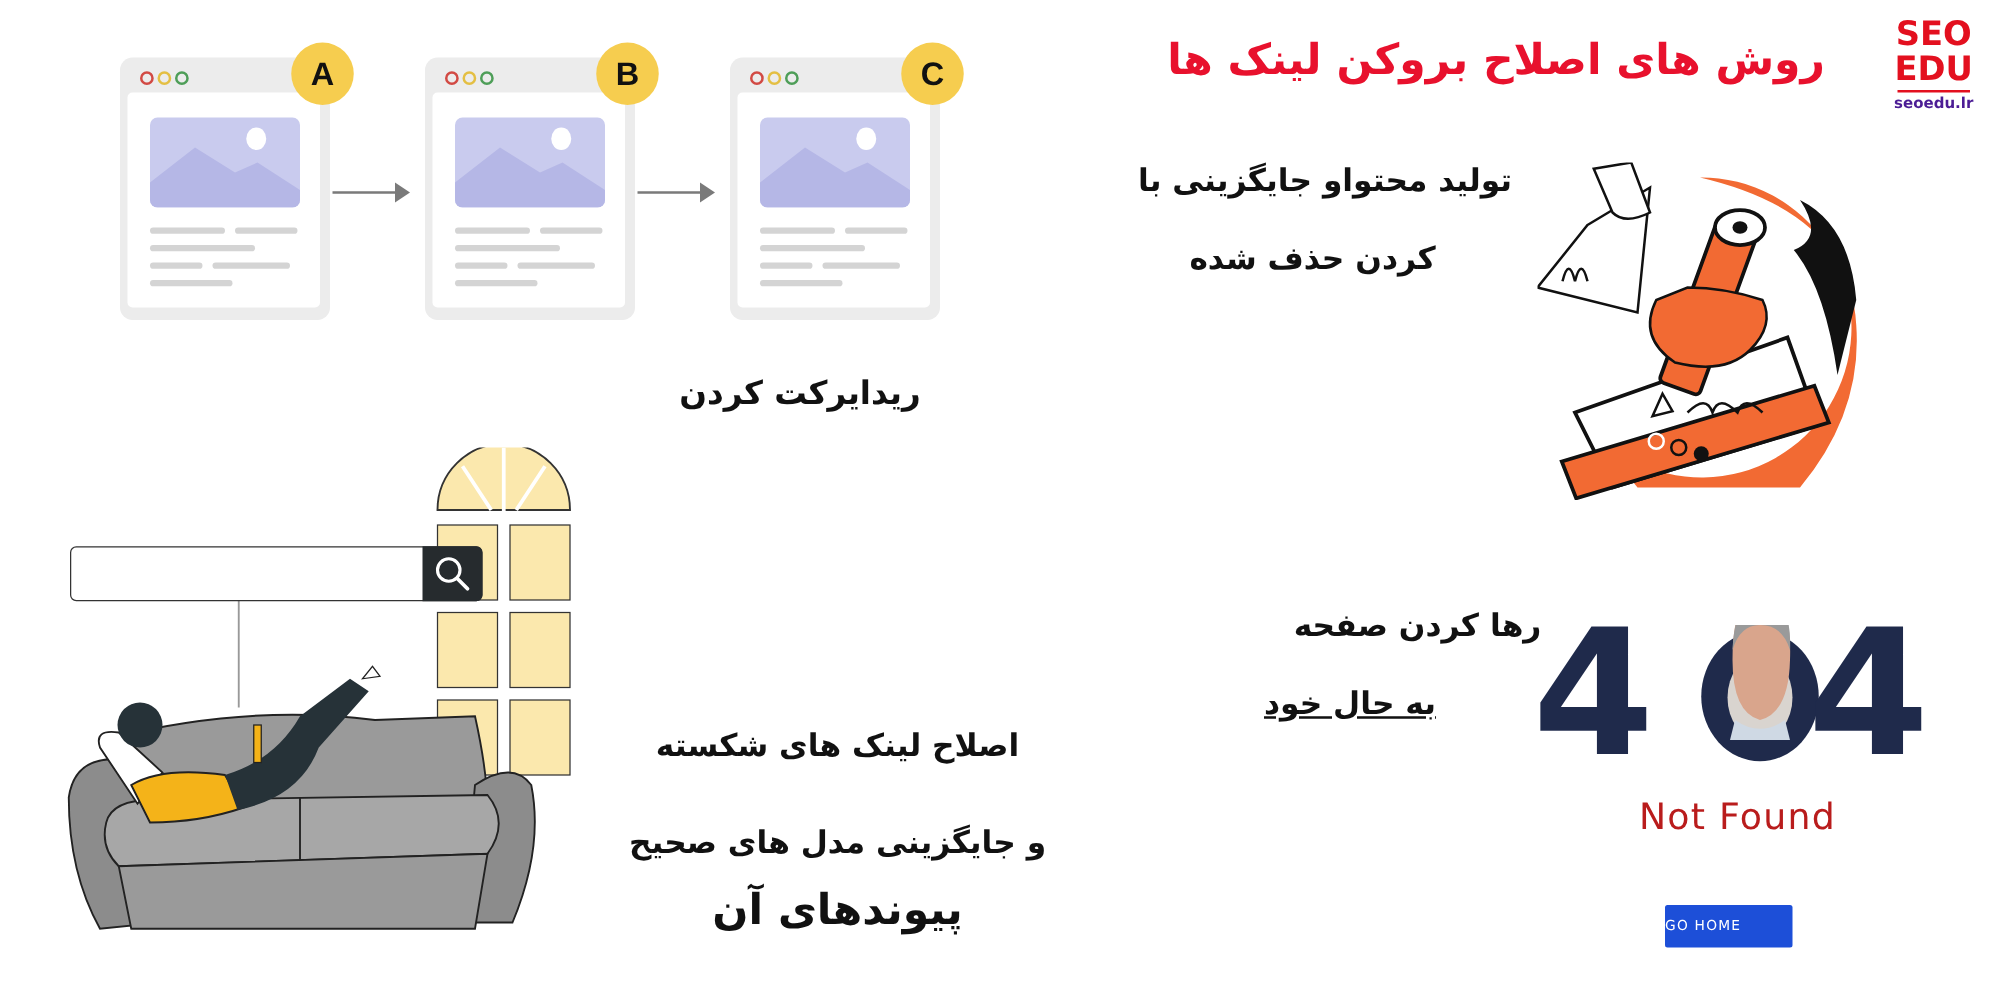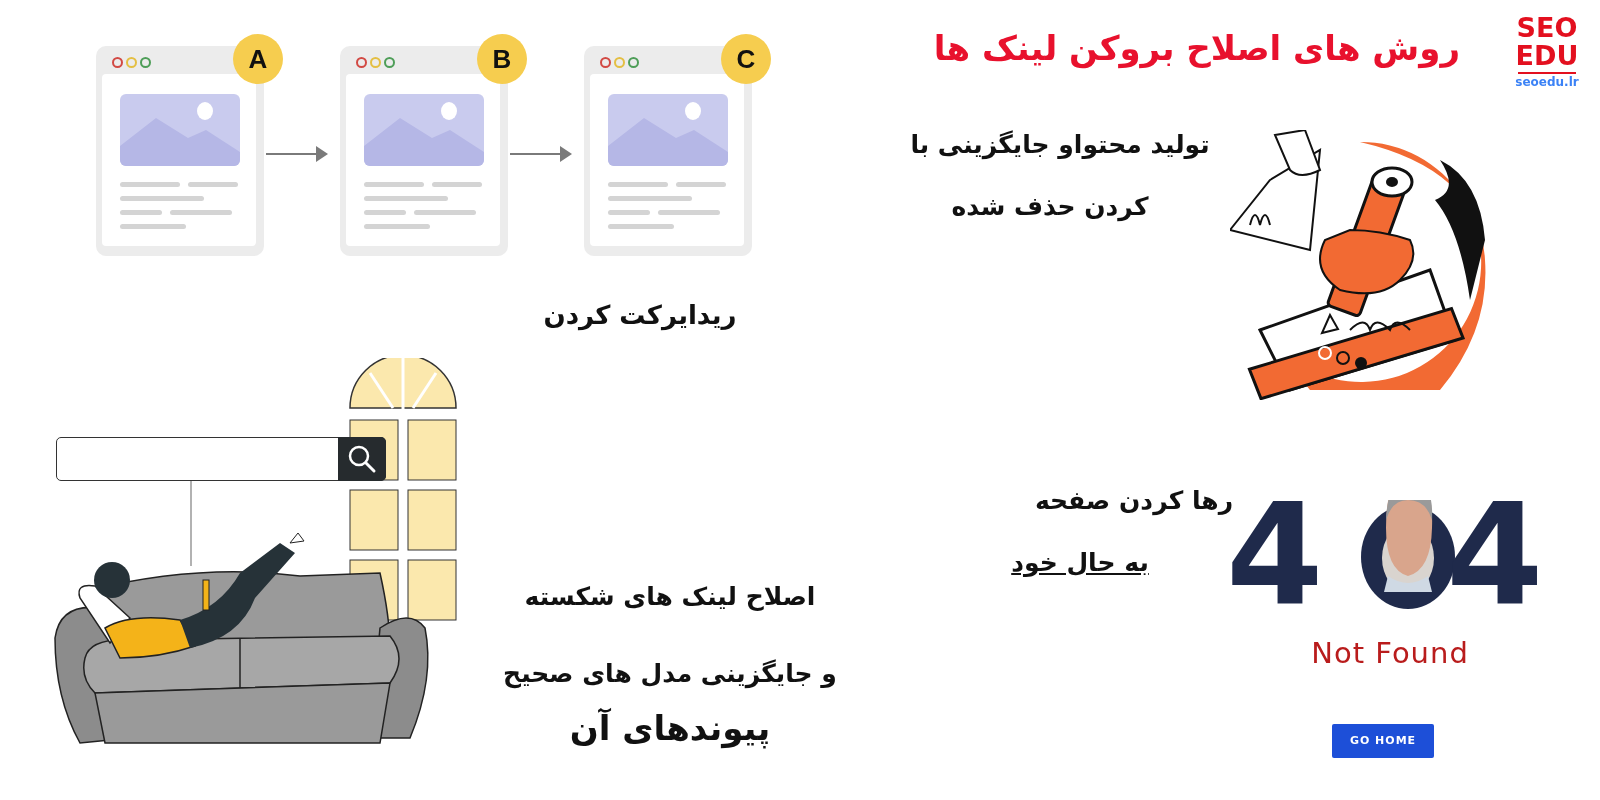--- a/index.html
+++ b/index.html
@@ -3,40 +3,40 @@
 <meta charset="utf-8">
 <style>
   html,body{margin:0;padding:0;}
   body{width:1600px;height:800px;background:#ffffff;position:relative;overflow:hidden;font-family:"DejaVu Sans",sans-serif;}
   .abs{position:absolute;}
   .fa{font-family:"DejaVu Sans",sans-serif;font-weight:bold;color:#111;direction:rtl;text-align:center;white-space:nowrap;}
   
   .logo{left:1512px;top:14px;width:70px;text-align:center;color:#e3101f;font-family:"DejaVu Sans",sans-serif;}
   .logo .l1,.logo .l2{font-weight:900;font-size:27px;line-height:28px;letter-spacing:0px;}
   .logo .rule{height:2px;background:#e3101f;margin:2px 6px 1px 6px;}
-  .logo .url{font-size:12px;font-weight:bold;color:#3b82f6;line-height:14px;}
+  .logo .url{font-size:12px;font-weight:bold;color:#4c1d95;line-height:14px;}
   .title{left:940px;top:28px;width:520px;font-size:34px;color:#e8112d;text-align:center;}
   
   .page{width:168px;height:210px;background:#ececec;border-radius:10px;}
   .page .inner{position:absolute;left:6px;top:28px;width:154px;height:172px;background:#fff;border-radius:4px;}
   .dot{position:absolute;top:11px;width:7px;height:7px;border-radius:50%;border:2px solid;}
   .img{position:absolute;left:18px;top:20px;width:120px;height:72px;background:#c9cbee;border-radius:6px;overflow:hidden;}
   .sun{position:absolute;left:77px;top:8px;width:16px;height:18px;background:#fff;border-radius:50%;}
   .line{position:absolute;height:5px;background:#d4d4d4;border-radius:3px;}
   .badge{width:50px;height:50px;border-radius:50%;background:#f6cd4f;color:#111;font-weight:bold;font-size:26px;text-align:center;line-height:50px;font-family:"Liberation Sans",sans-serif;}
   .arrow{height:2px;background:#7a7a7a;}
   .arrow::after{content:"";position:absolute;right:-2px;top:-7px;border-left:12px solid #7a7a7a;border-top:8px solid transparent;border-bottom:8px solid transparent;}
   
   .search{left:56px;top:437px;width:328px;height:42px;border:1.5px solid #333;border-radius:5px;background:#fff;}
   .search .txt{position:absolute;left:10px;top:4px;font-family:"DejaVu Sans",sans-serif;font-weight:bold;font-size:26px;color:#1e1e1e;}
   .search .btn{position:absolute;right:-1px;top:-1px;width:48px;height:44px;background:#262b2e;border-radius:0 5px 5px 0;}
   
   .four{font-family:"DejaVu Sans",sans-serif;font-weight:900;color:#1f2a4b;font-size:140px;line-height:140px;}
   .notfound{left:1300px;top:636px;width:180px;text-align:center;font-family:"DejaVu Sans",sans-serif;font-size:29px;color:#b91c1c;letter-spacing:1px;}
-  .gohome{left:1332px;top:724px;width:102px;height:34px;background:#1d4fd8;border-radius:2px;color:#fff;font-family:"DejaVu Sans",sans-serif;font-weight:bold;font-size:11px;letter-spacing:1px;text-align:center;line-height:34px;}
+  .gohome{left:1332px;top:724px;width:102px;height:34px;background:#1d4fd8;border-radius:2px;color:#fff;font-family:"DejaVu Sans",sans-serif;font-weight:normal;font-size:11px;letter-spacing:1px;text-align:left;line-height:34px;}
 </style>
 </head>
 <body>
 
 <div class="abs logo">
   <div class="l1">SEO</div>
   <div class="l2">EDU</div>
   <div class="rule"></div>
   <div class="url">seoedu.lr</div>
 </div>

